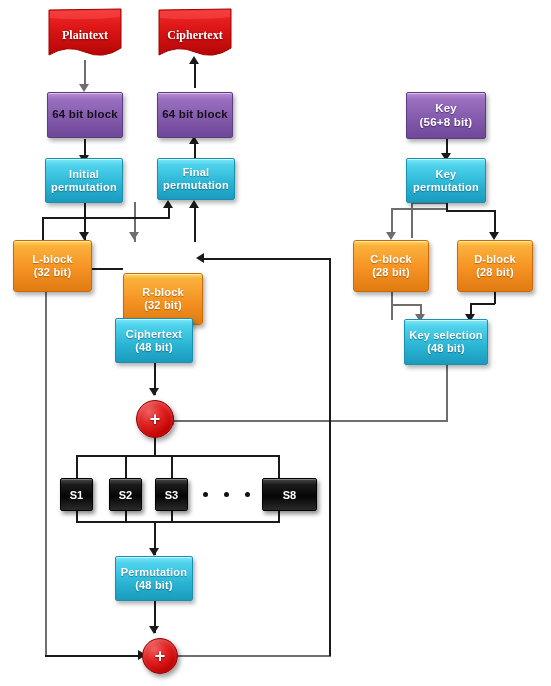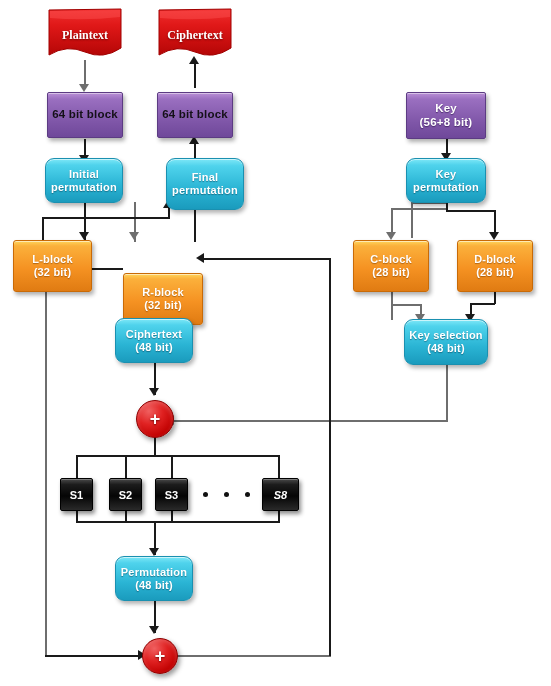--- a/index.html
+++ b/index.html
@@ -16,21 +16,21 @@
   
   .orange{
     background:linear-gradient(to bottom,#ffd45a 0%,#fbb03b 10%,#f59222 55%,#e07b12 100%);
     border:1px solid #c96a06;border-radius:3px;color:#ffffff;font-size:11px;
     box-shadow:2px 3px 4px rgba(0,0,0,.32), inset 0 1px 0 rgba(255,255,255,.55);
     text-shadow:0 1px 1px rgba(120,60,0,.55);
   }
   
   .cyan{
     background:linear-gradient(to bottom,#7ee7f7 0%,#4fd3ec 14%,#2ab4d4 60%,#1a9bbd 100%);
-    border:1px solid #1a90b0;border-radius:9px;color:#ffffff;font-size:11px;
+    border:1px solid #1a90b0;border-radius:2px;color:#ffffff;font-size:11px;
     box-shadow:2px 3px 4px rgba(0,0,0,.30), inset 0 1px 0 rgba(255,255,255,.6);
     text-shadow:0 1px 1px rgba(10,70,90,.55);
   }
   
   .purple{
     background:linear-gradient(to bottom,#b98fd6 0%,#9a6fc0 14%,#7f56a8 65%,#6f489a 100%);
     border:1px solid #5c3b83;border-radius:2px;color:#141018;font-size:11.5px;
     box-shadow:2px 3px 4px rgba(0,0,0,.32), inset 0 1px 0 rgba(255,255,255,.45);
   }
   .purple.lightlabel{color:#ffffff;text-shadow:0 1px 1px rgba(40,15,70,.6);}
@@ -197,21 +197,21 @@
 
   <div class="node purple" style="left:157px;top:92px;width:76px;height:46px;">
     <span>64 bit block</span>
   </div>
 
   <div class="node cyan" style="left:45px;top:158px;width:78px;height:45px;">
     <span>Initial</span>
     <span>permutation</span>
   </div>
 
-  <div class="node cyan" style="left:157px;top:158px;width:78px;height:52px;margin-left:9px;">
+  <div class="node cyan" style="left:157px;top:158px;width:78px;height:42px;">
     <span>Final</span>
     <span>permutation</span>
   </div>
 
   <div class="node purple lightlabel" style="left:406px;top:92px;width:80px;height:47px;">
     <span>Key</span>
     <span>(56+8 bit)</span>
   </div>
 
   <div class="node cyan" style="left:406px;top:158px;width:80px;height:45px;">
@@ -255,21 +255,21 @@
 
   <div class="sbox" style="left:60px;top:478px;width:33px;height:33px;">
     <span>S1</span>
   </div>
   <div class="sbox" style="left:109px;top:478px;width:33px;height:33px;">
     <span>S2</span>
   </div>
   <div class="sbox" style="left:155px;top:478px;width:33px;height:33px;">
     <span>S3</span>
   </div>
-  <div class="sbox" style="left:262px;top:478px;width:37px;height:33px;font-style:italic;">
+  <div class="sbox" style="left:262px;top:478px;width:55px;height:33px;">
     <span>S8</span>
   </div>
 
   <div class="dot" style="left:203px;top:492px;"></div>
   <div class="dot" style="left:224px;top:492px;"></div>
   <div class="dot" style="left:245px;top:492px;"></div>
 
   <div class="node cyan" style="left:115px;top:556px;width:78px;height:45px;">
     <span>Permutation</span>
     <span>(48 bit)</span>

